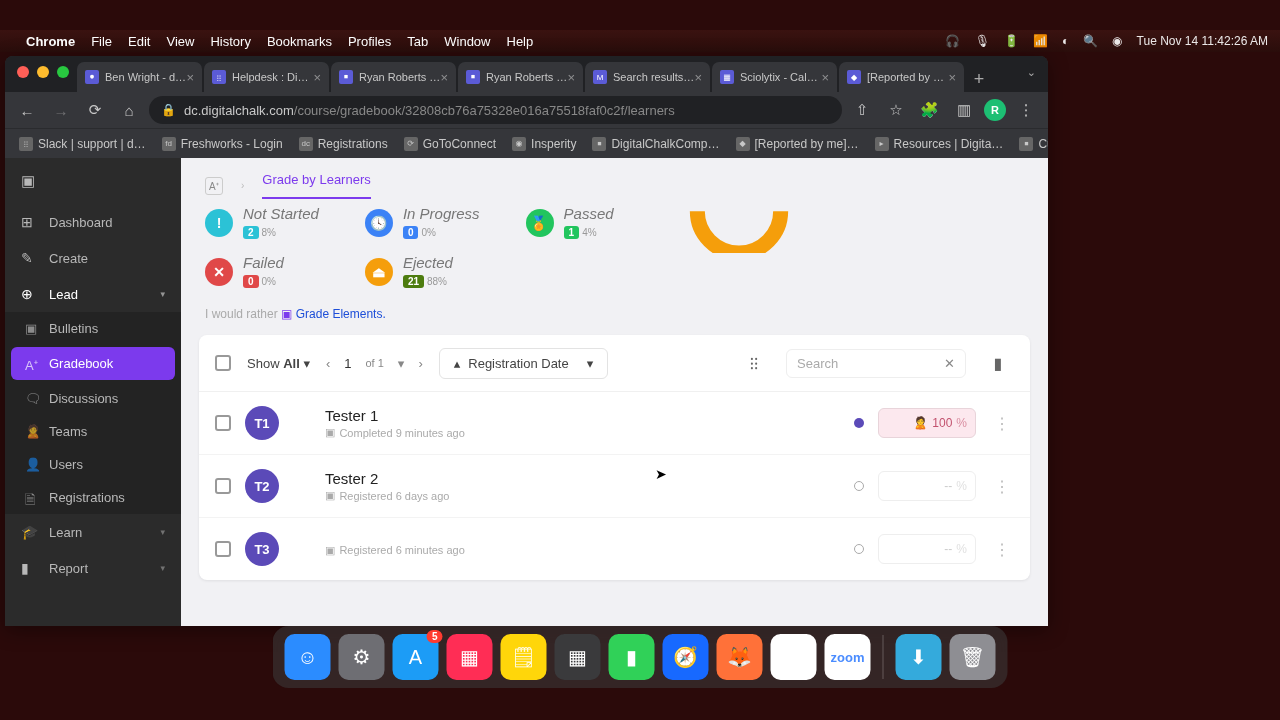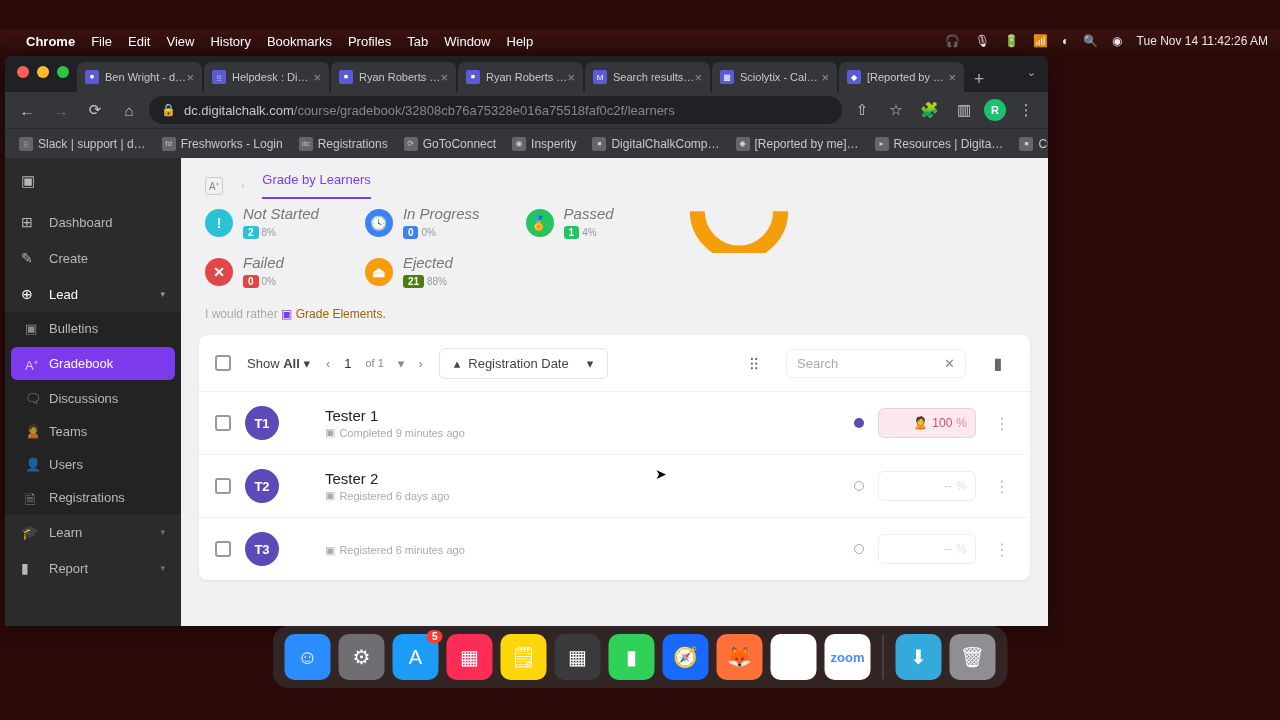--- a/index.html
+++ b/index.html
@@ -74,21 +74,21 @@
 .statgrid { display: flex; gap: 46px; padding-top: 2px; }
 .statcol { display: flex; flex-direction: column; gap: 14px; }
 .stat { display: flex; align-items: center; gap: 10px; }
 .stat .cicon { width: 28px; height: 28px; border-radius: 50%; display: flex; align-items: center; justify-content: center; color: #fff; font-size: 14px; font-weight: 700; }
 .stat .clabel { font-size: 15px; color: #777; font-style: italic; }
 .stat .badge { font-size: 10px; padding: 1px 5px; border-radius: 3px; color: #fff; font-weight: 600; display: inline-block; }
 .stat .pct { font-size: 10px; color: #999; margin-left: 3px; }
 .donut { width: 130px; height: 50px; }
 
 .rather { padding: 4px 24px 14px 24px; font-size: 12px; color: #aaa; }
-.rather a { color: #a16207; text-decoration: none; }
+.rather a { color: #1d4ed8; text-decoration: none; }
 
 
 .card { background: #fff; margin: 0 18px; border-radius: 8px; box-shadow: 0 1px 3px rgba(0,0,0,.08); padding: 0; }
 .tbar { display: flex; align-items: center; padding: 12px 16px; gap: 16px; border-bottom: 1px solid #f0f0f0; }
 .cb { width: 16px; height: 16px; border: 2px solid #999; border-radius: 3px; }
 .showall { font-size: 13px; color: #444; cursor: pointer; }
 .pager { display: flex; align-items: center; gap: 14px; font-size: 13px; color: #888; }
 .pager .pn { color: #333; font-weight: 500; }
 .sortbtn { background: #fff; border: 1px solid #e3e3e3; border-radius: 6px; padding: 7px 14px; font-size: 13px; color: #444; display: flex; align-items: center; gap: 8px; }
 .tbar .sp { flex: 1; }

